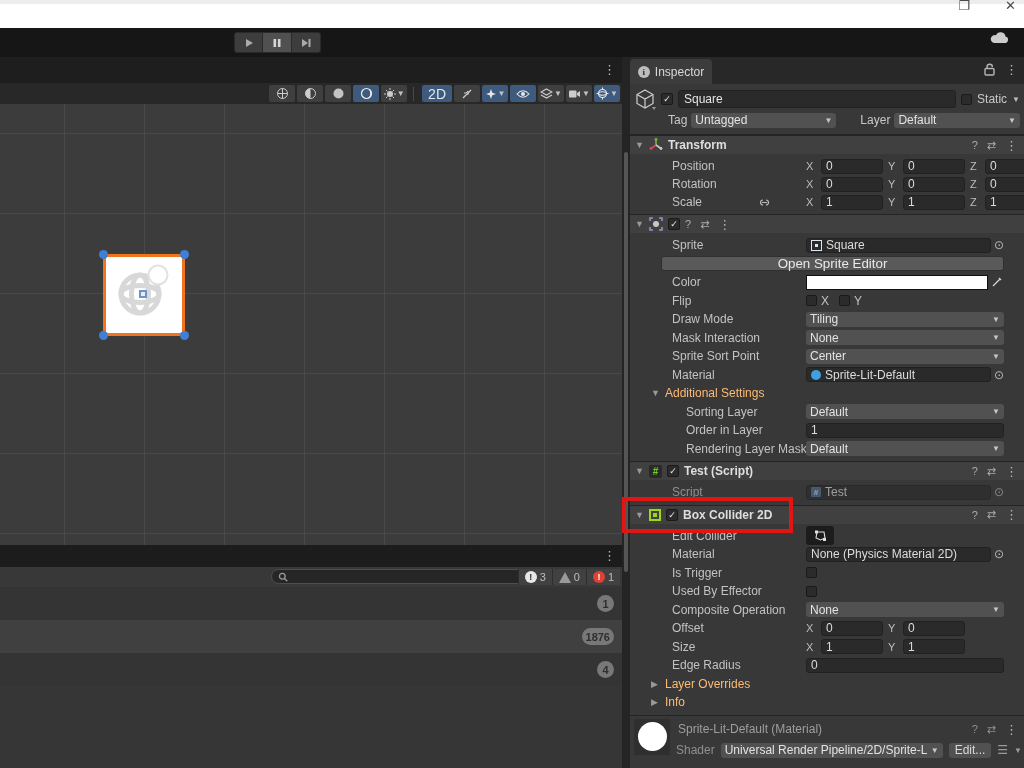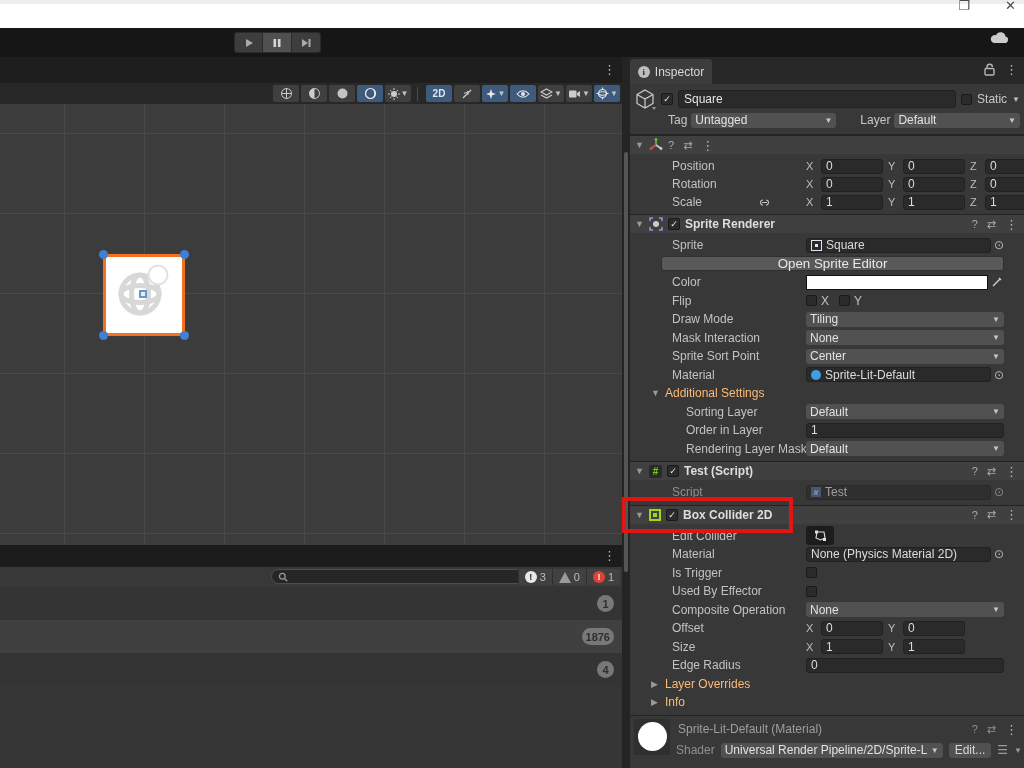--- a/index.html
+++ b/index.html
@@ -29,21 +29,21 @@
 
   
   .scene-header{left:0;top:57px;width:622px;height:26px;background:#1e1e1e;}
   .scene-toolbar{left:0;top:83px;width:622px;height:21px;background:#282828;display:flex;align-items:center;
                  justify-content:flex-end;gap:2px;padding-right:2px;box-sizing:border-box;}
   .sbtn{height:17px;min-width:22px;background:#3f3f3f;border-radius:2px;display:flex;align-items:center;
         justify-content:center;color:#cccccc;padding:0 2px;gap:1px;}
   .sbtn.on{background:#3e5b7e;}
   .sbtn .caret{font-size:8px;color:#c0c0c0;}
   .sgroup-sep{width:2px;height:14px;border-left:1px solid #4a4a4a;margin:0 4px;}
-  .twod{font-size:10px;font-weight:bold;color:#dfe6ee;padding:0 4px;}
+  .twod{font-size:14px;font-weight:normal;color:#dfe6ee;padding:0 4px;}
 
   .scene-view{left:0;top:104px;width:622px;height:441px;background:#3c3c3c;
       background-image:linear-gradient(to right,#494949 1px,transparent 1px),
                        linear-gradient(to bottom,#494949 1px,transparent 1px);
       background-size:80px 80px;background-position:64px 29px;}
   .sprite{position:absolute;left:103px;top:150px;width:76px;height:76px;background:#ffffff;
           border:3px solid #f2731d;}
   .handle{position:absolute;width:9px;height:9px;border-radius:50%;background:#3f7fd6;}
   .h-tl{left:-7px;top:-7px}.h-tr{right:-7px;top:-7px}.h-bl{left:-7px;bottom:-7px}.h-br{right:-7px;bottom:-7px}
 
@@ -402,20 +402,21 @@
       <svg width="14" height="14" viewBox="0 0 14 14">
         <g stroke-width="1.6">
             <path d="M7 7 L7 1.5" stroke="#77b53a"></path>
             <path d="M7 7 L2 10.5" stroke="#d34a4a"></path>
             <path d="M7 7 L12 10.5" stroke="#c9c9c9"></path>
           </g>
         <circle cx="7" cy="1.5" r="1.4" fill="#77b53a"></circle>
           <circle cx="2" cy="10.5" r="1.4" fill="#d34a4a"></circle>
           <circle cx="12" cy="10.5" r="1.4" fill="#c9c9c9"></circle>
       </svg>
+      <span class="ttl">Transform</span>
       <div class="hicons">
         <span>?</span>
         <span>⇄</span>
         <span class="kebab">⋮</span>
       </div>
     </div>
     <div class="sec-rows">
       <div class="irow irow18">
         <span class="ilabel">Position</span>
         <div class="ival vec">
@@ -460,21 +461,20 @@
   <div>
     <div class="chdr">
       <span class="fold">▼</span>
       <svg width="14" height="14" viewBox="0 0 14 14">
         <g stroke="#a08ad0" stroke-width="1.6" fill="none">
             <path d="M1 4 V1 H4 M10 1 H13 V4 M13 10 V13 H10 M4 13 H1 V10"></path>
           </g>
         <circle cx="7" cy="7" r="3" fill="#c9c9c9"></circle>
       </svg>
       <span class="cb">✓</span>
-      <span class="ttl">Sprite Renderer</span>
       <div class="hicons">
         <span>?</span>
         <span>⇄</span>
         <span class="kebab">⋮</span>
       </div>
     </div>
     <div class="sec-rows">
       <div class="irow">
         <span class="ilabel">Sprite</span>
         <div class="ival">

